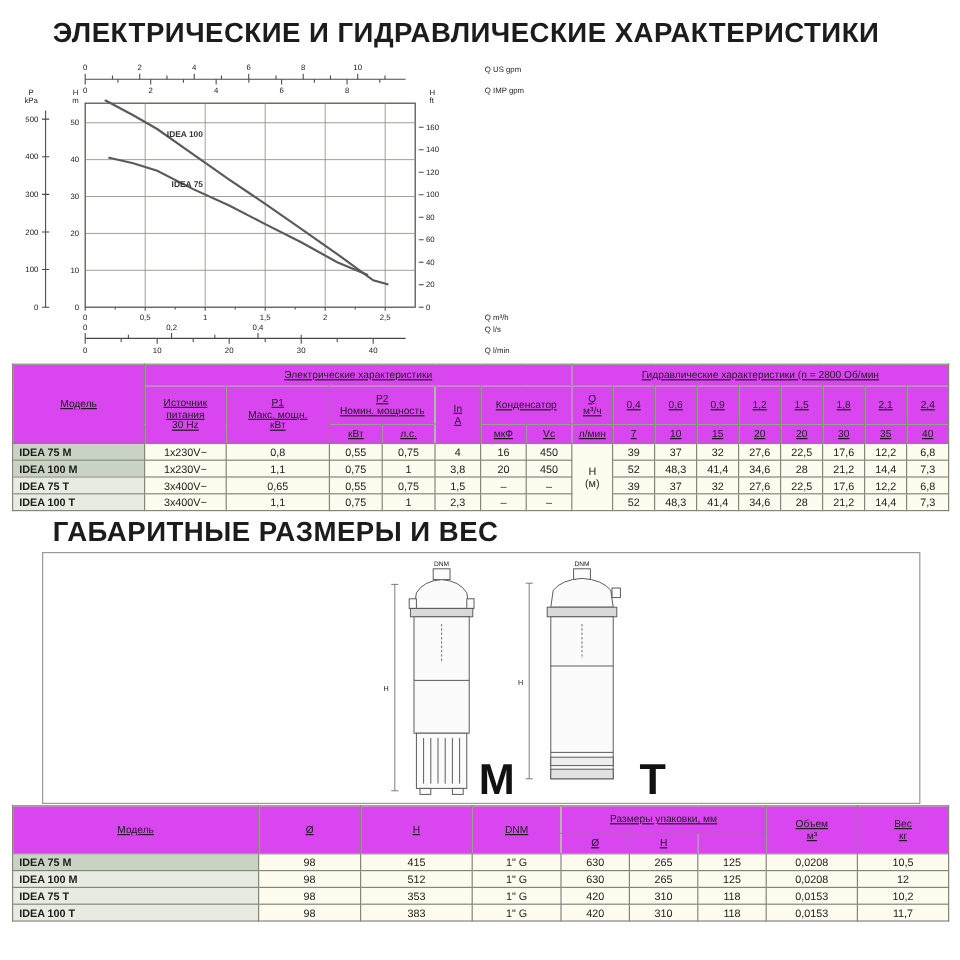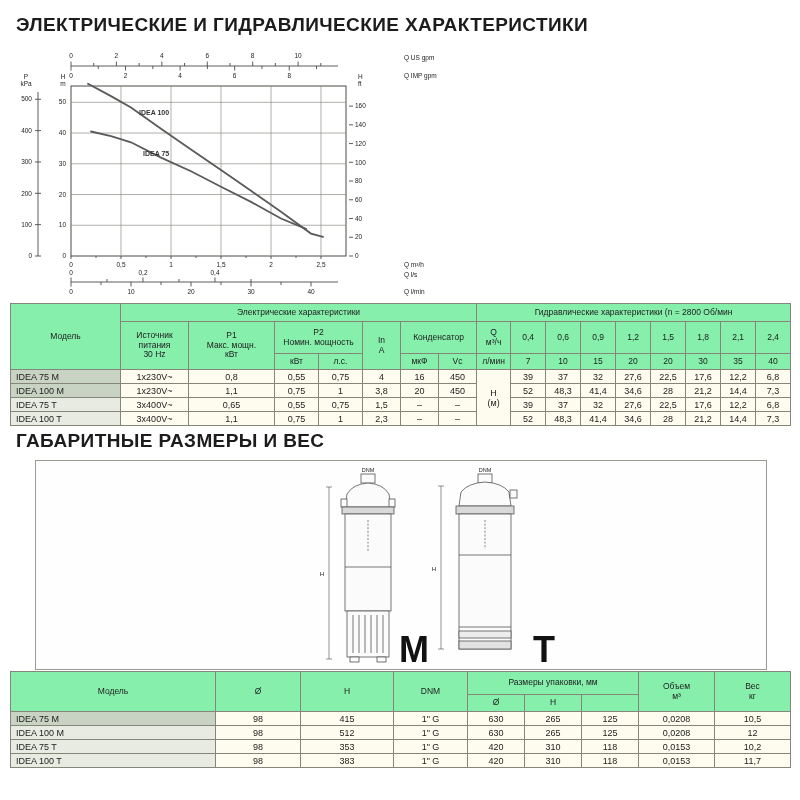--- a/index.html
+++ b/index.html
@@ -1,38 +1,38 @@
 <!DOCTYPE html>
 <html><head>
 <meta charset="utf-8">
 <style>
   html,body{margin:0;padding:0;}
   body{
     width:800px;height:800px;position:relative;background:#ffffff;
     font-family:"Liberation Sans","DejaVu Sans",sans-serif;color:#1c1c1c;overflow:hidden;
   }
-  .title{position:absolute;font-weight:bold;font-size:19px;letter-spacing:.4px;white-space:nowrap;}
+  .title{position:absolute;font-weight:bold;font-size:23px;letter-spacing:.4px;white-space:nowrap;margin-left:28px;}
   #title1{left:16px;top:14px;}
   #title2{left:16px;top:430px;}
 
   #chart-wrap{position:absolute;left:16px;top:46px;width:472px;height:254px;}
   #chart-wrap svg{width:100%;height:100%;}
   .box{fill:none;stroke:#4a4a45;stroke-width:1;}
   .grid{stroke:#8d8d85;stroke-width:.7;}
   .ax{stroke:#4a4a45;stroke-width:.9;}
   .tk{font-size:6.5px;fill:#222;}
   .unit{font-size:6.5px;fill:#222;}
   .curve{fill:none;stroke:#5a5a5a;stroke-width:1.8;stroke-linecap:round;}
   .curve-label{font-size:7px;font-weight:bold;fill:#333;}
 
   table{border-collapse:collapse;table-layout:fixed;position:absolute;left:10px;width:780px;border:1.5px solid #4a4a45;}
   th,td{border:1px solid #85857a;font-size:8.5px;padding:1px 2px;text-align:center;vertical-align:middle;overflow:hidden;}
-  thead th{background:#86efac;font-weight:normal;line-height:1.15;}
+  thead th{background:#d946ef;font-weight:normal;line-height:1.15;text-decoration:underline;}
   tbody td{background:#fdfcee;border-top:1.4px solid #5c5c55;font-size:9px;}
-  td.model{text-align:left;font-weight:normal;padding-left:5px;}
+  td.model{text-align:left;font-weight:bold;padding-left:5px;}
   td.model.shaded{background:#c9d3c3;}
   td.model.light{background:#e7ebe1;}
   .pre{white-space:pre-line;}
   #table1{top:303px;}
   #table1 thead tr:nth-child(1) th{height:15px;}
   #table1 thead tr:nth-child(2) th{height:29px;}
   #table1 thead tr:nth-child(3) th{height:13px;}
   #table1 tbody tr{height:14px;}
   #table2{top:671px;}
   #table2 thead tr:nth-child(1) th{height:20px;}

